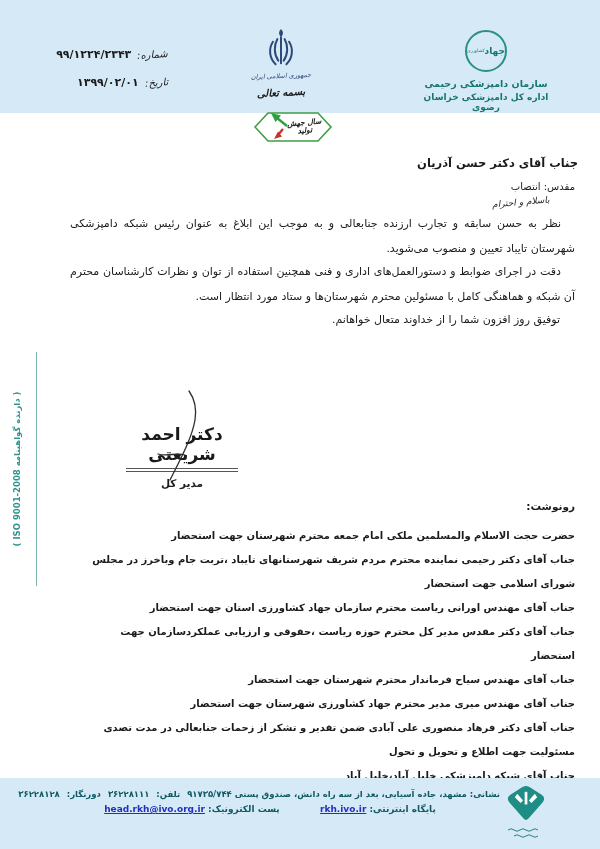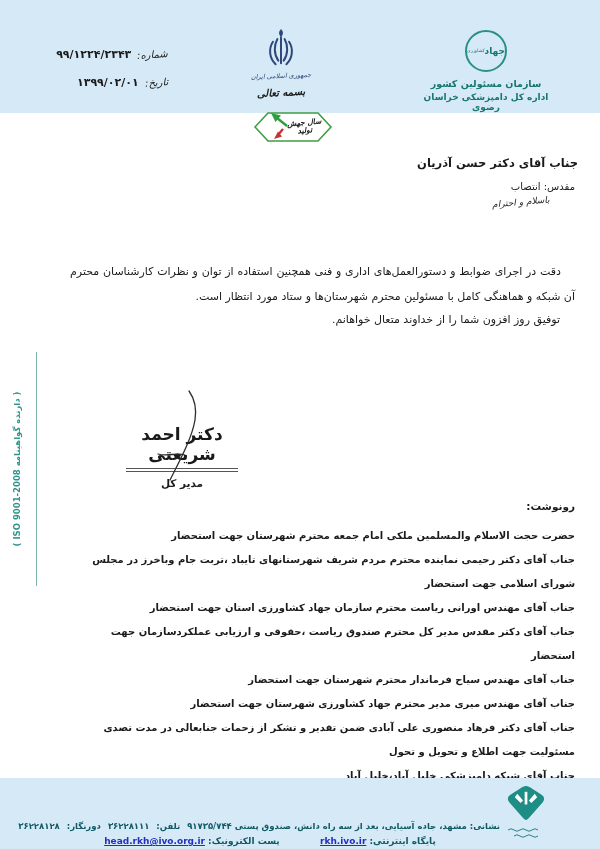--- a/index.html
+++ b/index.html
@@ -62,21 +62,21 @@
   .iso-line{position:absolute;left:36px;top:352px;height:234px;width:1px;background:#7fb3ae;}
   .iso-text{position:absolute;left:-91px;top:462px;width:220px;height:14px;transform:rotate(-90deg);
             text-align:center;font-size:8.5px;font-weight:bold;color:#2f948c;}
 
   
   .cc-heading{position:absolute;top:500px;right:25px;font-weight:bold;font-size:10.5px;}
   .cc-list{position:absolute;top:524px;right:25px;left:76px;font-size:10px;font-weight:bold;line-height:24px;}
   .cc-item{text-align:right;}
 
   
-  .footer-text{position:absolute;top:789px;left:40px;right:100px;text-align:center;color:var(--footerink,#0f5a64);margin-top:32px;}
+  .footer-text{position:absolute;top:789px;left:40px;right:100px;text-align:center;color:var(--footerink,#0f5a64);}
   .f-line1{font-size:8.5px;font-weight:bold;white-space:nowrap;}
   .f-line1 .seg{margin-left:4px;}
   .f-line2{font-size:9px;font-weight:bold;margin-top:5px;}
   .f-line2 .spacer{display:inline-block;width:34px;}
   .link{color:var(--link,#2330bf);text-decoration:underline;font-weight:bold;cursor:pointer;}
   .vet-logo{position:absolute;right:50px;top:785px;width:48px;text-align:center;}
   .squiggle{display:block;margin:1px auto 0;}
   .squiggle path{stroke:var(--teal,#177770);stroke-width:.9;fill:none;}
   .emblem-stroke{stroke:var(--navy,#2c4878);stroke-width:2.2;fill:none;stroke-linecap:round;}
   .emblem-fill{fill:var(--navy,#2c4878);}
@@ -112,39 +112,40 @@
       </span>
       <div class="country-script">جمهوری اسلامی ایران</div>
       <div class="besmele">بسمه تعالی</div>
     </div>
 
     <div class="header-org">
       <div class="jihad-logo">
         <span class="jl-main">جهاد</span>
         <span class="jl-sub">کشاورزی</span>
       </div>
-      <div class="org1">سازمان مسئولین کشور</div>
+      <div class="org1">سازمان دامپزشکی رحیمی</div>
       <div class="org2">اداره کل دامپزشکی خراسان رضوی</div>
     </div>
   </div>
 
   <div class="slogan-badge">
     <svg viewBox="0 0 80 36">
       <polygon class="bg-hex" points="2,18 15,4 65,4 78,18 65,32 15,32"></polygon>
       <path class="bg-arrow" d="M34 17 L24 9"></path>
       <polygon class="bg-arrowhead" points="18,4 28,6.5 22.5,13"></polygon>
       <path class="bg-red" d="M30 20 L25 26"></path>
       <polygon class="bg-redhead" points="21,30 29,27.5 25,22.5"></polygon>
     </svg>
     <div class="badge-text">سال جهش تولید</div>
   </div>
 
   <div class="recipient">جناب آقای دکتر حسن آذریان</div>
   <div class="subject">مقدس: انتصاب</div>
   <div class="salutation">باسلام و احترام</div>
+  <div class="par p1">نظر به حسن سابقه و تجارب ارزنده جنابعالی و به موجب این ابلاغ به عنوان رئیس شبکه دامپزشکی شهرستان تایباد تعیین و منصوب می‌شوید.</div>
   <div class="par p2">دقت در اجرای ضوابط و دستورالعمل‌های اداری و فنی همچنین استفاده از توان و نظرات کارشناسان محترم آن شبکه و هماهنگی کامل با مسئولین محترم شهرستان‌ها و ستاد مورد انتظار است.</div>
   <div class="par p3">توفیق روز افزون شما را از خداوند متعال خواهانم.</div>
 
   <div class="sig">
     <div class="sig-name">دکتر احمد شریعتی</div>
     <div class="sig-lines"></div>
     <div class="sig-title">مدیر کل</div>
   </div>
   <svg class="sig-scribble" viewBox="0 0 100 95">
     <path class="scribble-path" d="M30 90 C40 70 52 48 55 30 C57 17 54 8 49 1"></path>
@@ -152,21 +153,21 @@
   </svg>
 
   <div class="iso-line"></div>
   <div class="iso-text">( دارنده گواهینامه  ISO 9001-2008 )</div>
 
   <div class="cc-heading">رونوشت:</div>
   <div class="cc-list">
     <div class="cc-item">حضرت حجت الاسلام والمسلمین ملکی امام جمعه محترم شهرستان جهت استحضار</div>
     <div class="cc-item">جناب آقای دکتر رحیمی  نماینده محترم مردم شریف شهرستانهای تایباد ،تربت جام وباخرز  در مجلس شورای اسلامی جهت استحضار</div>
     <div class="cc-item">جناب آقای مهندس اورانی ریاست محترم سازمان جهاد کشاورزی استان جهت استحضار</div>
-    <div class="cc-item">جناب آقای دکتر مقدس مدیر کل محترم  صندوق ریاست ،حقوقی و ارزیابی عملکردسازمان جهت استحضار</div>
+    <div class="cc-item">جناب آقای دکتر مقدس مدیر کل محترم  حوزه ریاست ،حقوقی و ارزیابی عملکردسازمان جهت استحضار</div>
     <div class="cc-item">جناب آقای مهندس سیاح فرماندار محترم شهرستان جهت استحضار</div>
     <div class="cc-item">جناب آقای مهندس میری مدیر محترم جهاد کشاورزی شهرستان جهت استحضار</div>
     <div class="cc-item">جناب آقای دکتر فرهاد منصوری علی آبادی  ضمن تقدیر و تشکر از زحمات جنابعالی در مدت تصدی مسئولیت جهت اطلاع  و تحویل و تحول</div>
     <div class="cc-item">جناب آقای شبکه دامپزشکی خلیل آباد،خلیل آباد</div>
     <div class="cc-item">جناب آقای شبکه دامپزشکی باخرز،باخرز</div>
   </div>
 
   <div class="band bottom"></div>
 
   <div class="vet-logo">

